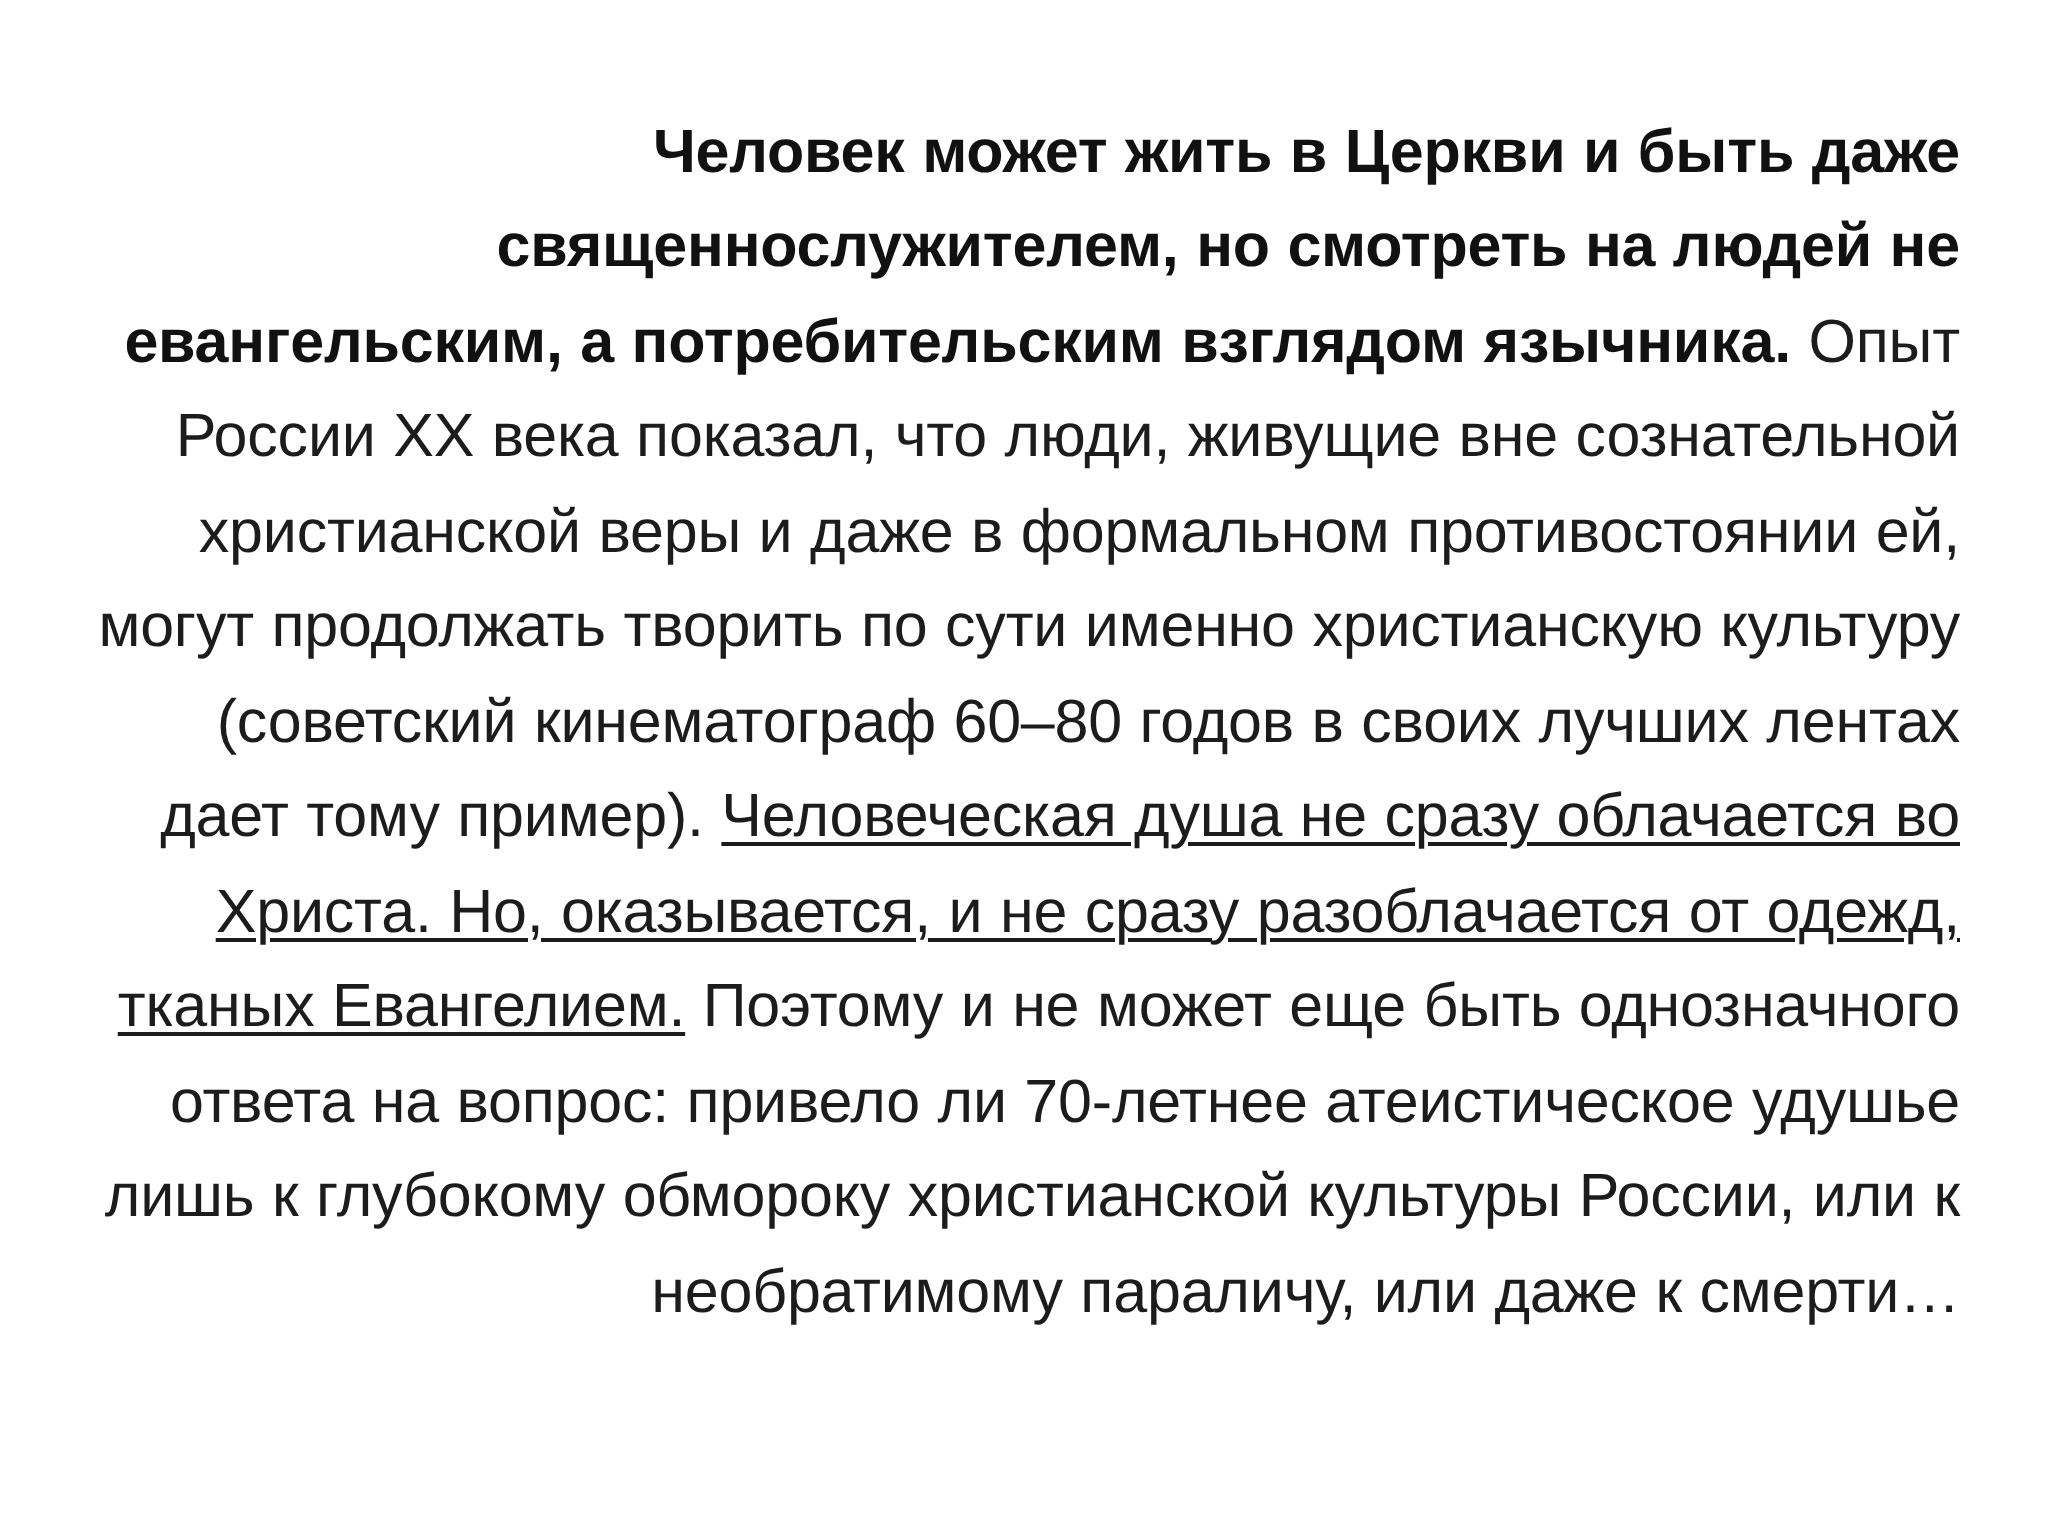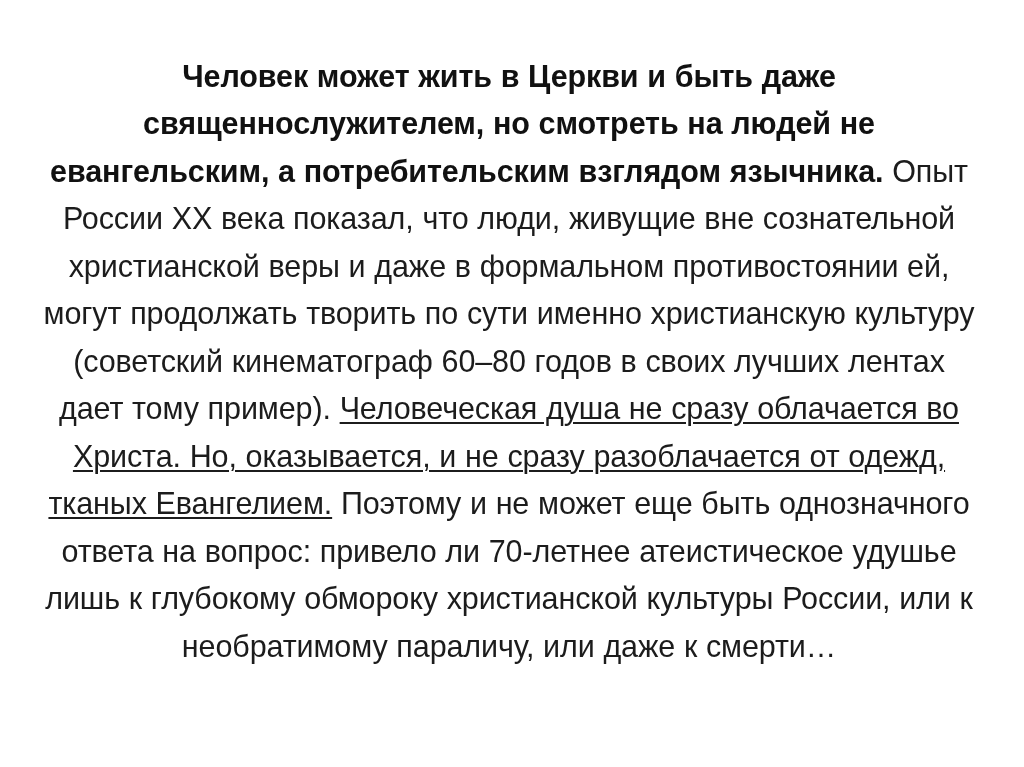--- a/index.html
+++ b/index.html
@@ -20,21 +20,21 @@
     height: 767px;
     box-sizing: border-box;
     padding: 22px 44px 0 38px;
     background: #ffffff;
   }
   .body-text {
     font-size: 30.5px;
     line-height: 47.5px;
     letter-spacing: -0.1px;
     color: #1c1c1c;
-    text-align: center;
+    text-align: right;
     word-spacing: 0.4px;
   }
   .lead {
     font-weight: bold;
     color: #111111;
   }
   .underlined {
     text-decoration: underline;
     text-underline-offset: 3px;
     text-decoration-thickness: 1.6px;

